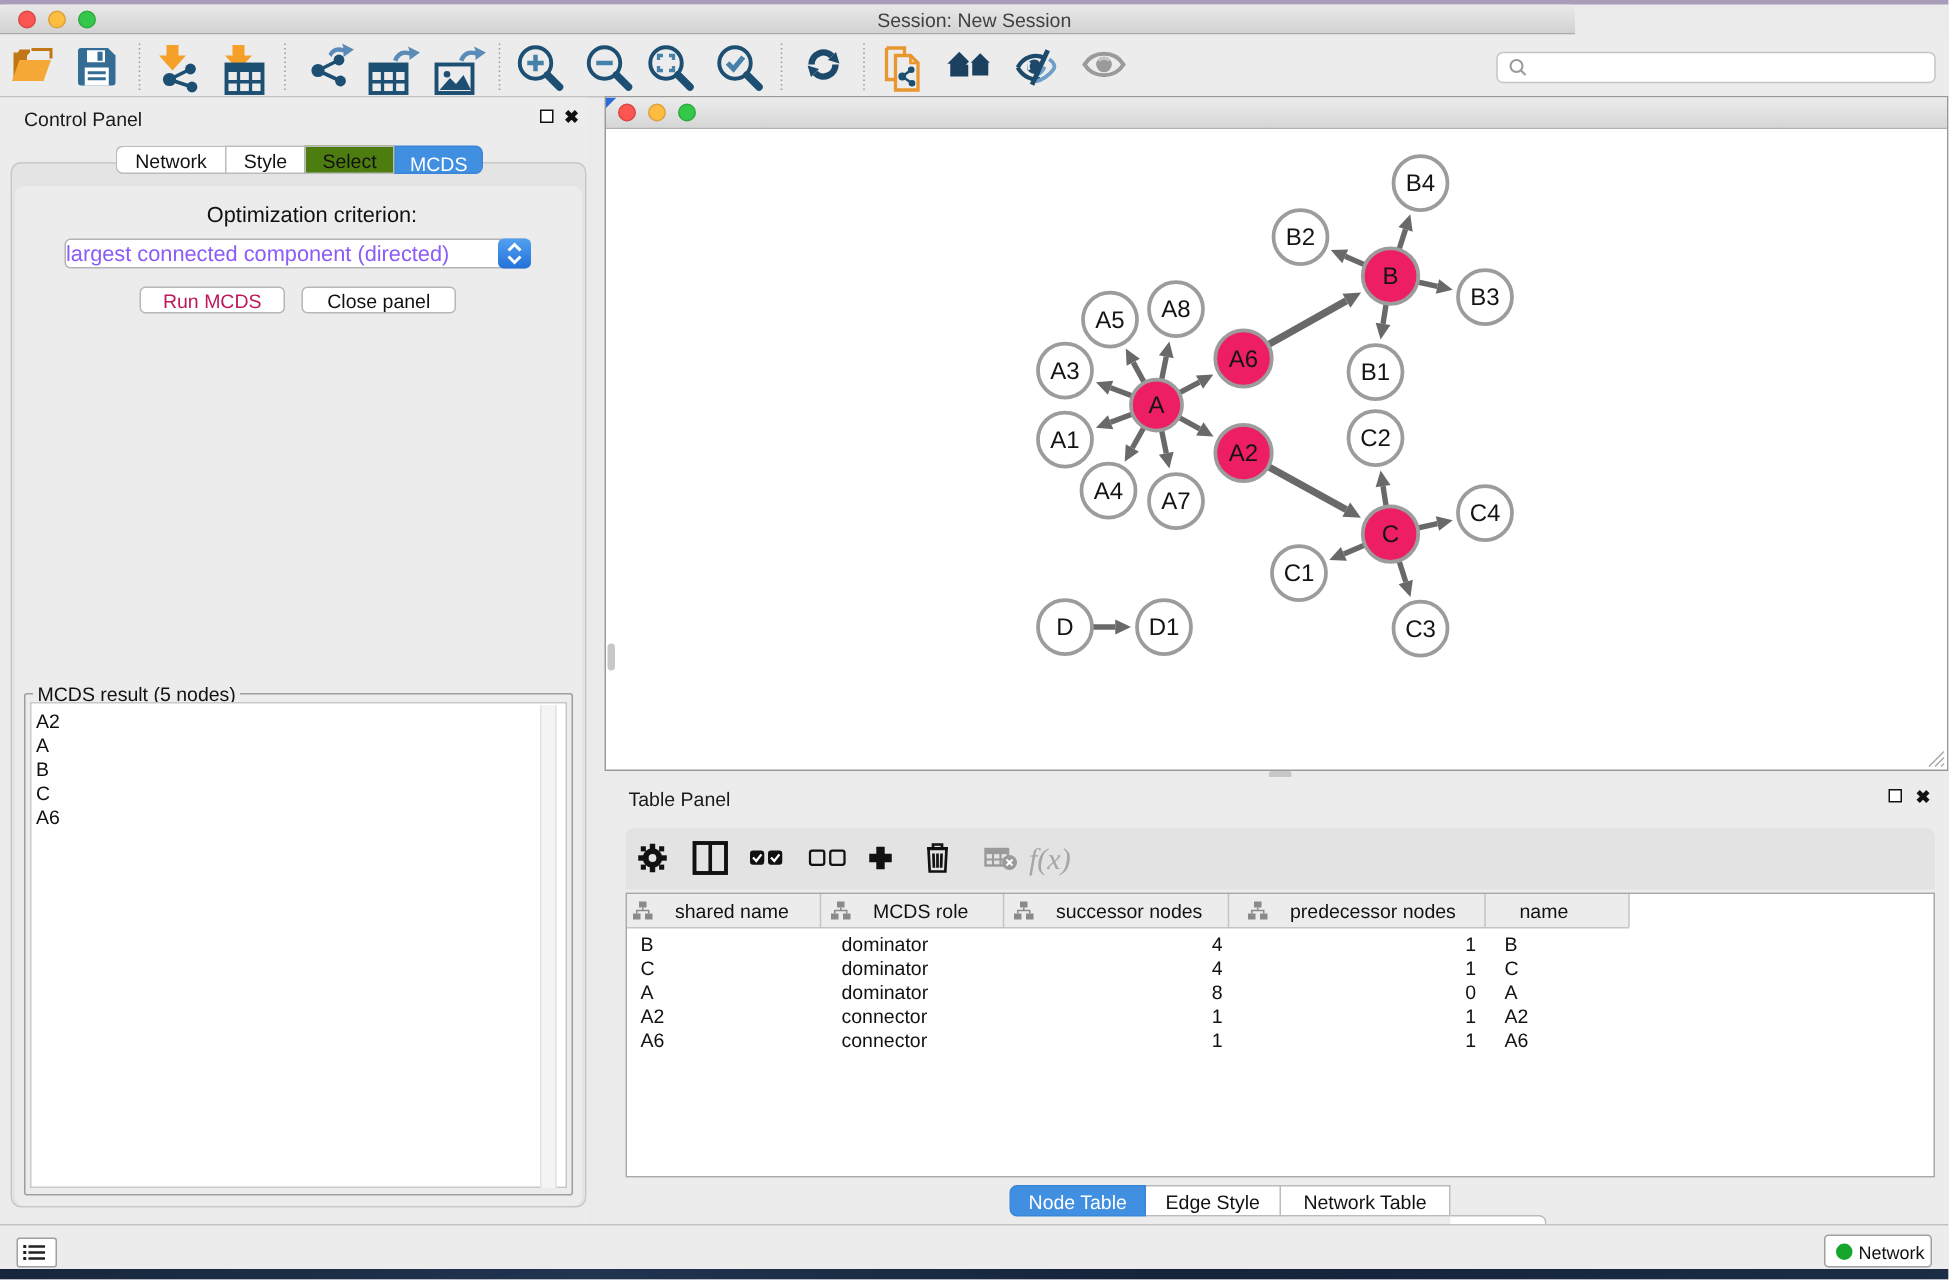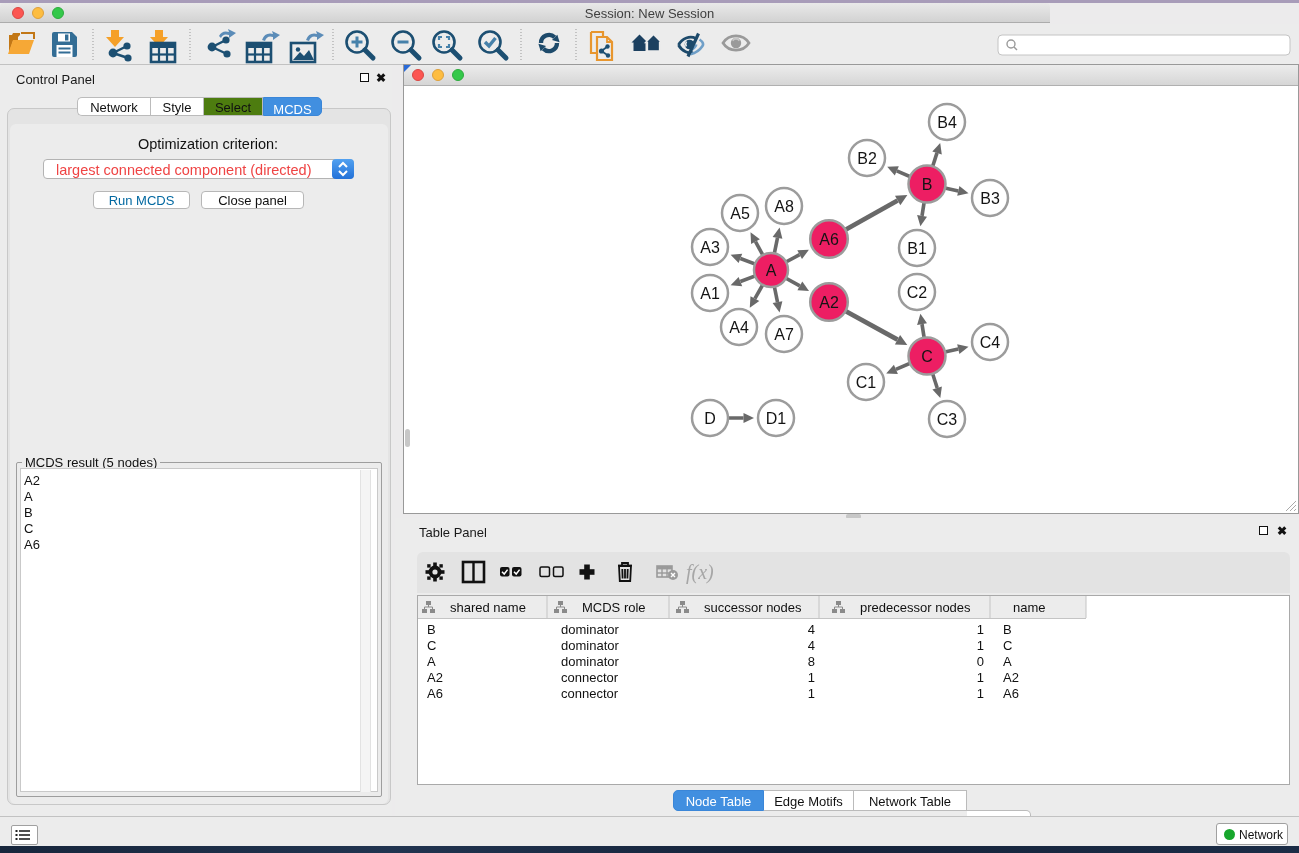--- a/index.html
+++ b/index.html
@@ -170,29 +170,29 @@
   <div class="abs" style="left:7px;top:43px;width:384px;height:697px;background:#e4e4e4;border:1px solid #c8c8c8;border-radius:7px;"></div>
   <div class="abs" style="left:10px;top:59px;width:378px;height:680px;background:#ececec;border-radius:6px;"></div>
   <div class="abs" style="left:77px;top:32px;height:19px;display:flex;font-size:13px;text-align:center;justify-content:center;">
     <div style="border:1px solid #bbb;border-right:none;border-radius:5px 0 0 5px;background:#fff;width:73px;padding-top:2px;color:#111;">Network</div>
     <div style="border:1px solid #bbb;border-right:none;background:#fff;width:53px;padding-top:2px;color:#111;">Style</div>
     <div style="border:1px solid #bbb;background:#4d7c0f;width:60px;padding-top:2px;color:#111;">Select</div>
     <div style="border:1px solid #3a86d8;border-radius:0 5px 5px 0;background:#418fe0;width:59px;padding-top:4px;color:#fff;">MCDS</div>
   </div>
   <div class="abs" style="left:0;top:71px;width:392px;text-align:center;font-size:14.5px;color:#111;margin-left:12px;">Optimization criterion:</div>
   <div class="abs" style="left:43px;top:94px;width:311px;height:20px;background:#fff;border:1px solid #b3b3b3;border-radius:4px;">
-    <div class="abs" style="left:12px;top:2px;font-size:14.5px;color:#ef4444;">largest connected component (directed)</div>
+    <div class="abs" style="left:0;top:2px;font-size:14.5px;color:#8b5cf6;">largest connected component (directed)</div>
     <div class="abs" style="right:-1px;top:-1px;width:22px;height:20px;border-radius:4px;background:linear-gradient(#52a1f0,#2271d8);">
       <svg width="22" height="20">
           <path d="M7 8 L11 4 L15 8" fill="none" stroke="#fff" stroke-width="2"></path>
           <path d="M7 12 L11 16 L15 12" fill="none" stroke="#fff" stroke-width="2"></path>
         </svg>
     </div>
   </div>
-  <div class="abs" style="left:93px;top:126px;width:97px;height:18px;background:#fff;border:1px solid #b7b7b7;border-radius:4px;text-align:center;font-size:13px;color:#0369a1;line-height:17px;">Run MCDS</div>
+  <div class="abs" style="left:93px;top:126px;width:97px;height:18px;background:#fff;border:1px solid #b7b7b7;border-radius:4px;text-align:center;font-size:13px;color:#be185d;line-height:17px;">Run MCDS</div>
   <div class="abs" style="left:201px;top:126px;width:103px;height:18px;background:#fff;border:1px solid #b7b7b7;border-radius:4px;text-align:center;font-size:13px;color:#111;line-height:17px;">Close panel</div>
   <div class="abs" style="left:16px;top:397px;width:366px;height:335px;border:1px solid #9e9e9e;border-radius:2px;"></div>
   <div class="abs" style="left:22px;top:390px;background:#ececec;padding:0 3px;font-size:13px;color:#111;">MCDS result (5 nodes)</div>
   <div class="abs" style="left:20px;top:403px;width:358px;height:324px;background:#fff;border:1px solid #c9c9c9;">
     <div style="padding:4px 0 0 3px;font-size:13px;color:#111;line-height:16px;">A2<br>A<br>B<br>C<br>A6</div>
     <div class="abs" style="right:6px;top:1px;width:11px;height:322px;background:#f4f4f4;border-left:1px solid #e2e2e2;border-right:1px solid #e2e2e2;"></div>
   </div>
 </div>
 
 <div class="abs" style="left:403px;top:64px;width:896px;height:450px;border:1px solid #999;background:#fff;">
@@ -420,21 +420,21 @@
 <text x="9" y="102">A6</text>
           <text x="143" y="102">connector</text>
           <text x="397" y="102" text-anchor="end">1</text>
           <text x="566" y="102" text-anchor="end">1</text>
           <text x="585" y="102">A6</text>
       </g>
     </svg>
   </div>
   <div class="abs" style="left:278px;top:272px;height:21px;display:flex;font-size:13px;text-align:center;">
     <div style="border:1px solid #3a86d8;border-radius:5px 0 0 5px;background:#418fe0;width:91px;padding-top:3px;color:#fff;">Node Table</div>
-    <div style="border:1px solid #bbb;border-left:none;background:#fff;width:90px;padding-top:3px;color:#111;">Edge Motifs</div>
+    <div style="border:1px solid #bbb;border-left:none;background:#fff;width:90px;padding-top:3px;color:#111;">Edge Style</div>
     <div style="border:1px solid #bbb;border-left:none;background:#fff;width:113px;padding-top:3px;color:#111;">Network Table</div>
     <div style="border:1px solid #bbb;border-left:none;border-radius:0 5px 5px 0;background:#fff;width:64px;padding-top:21px;color:#701a75;margin-top:20px;">Motifs</div>
   </div>
 </div>
 
 <div class="abs" style="left:0;top:816px;width:1299px;height:30px;background:#ececec;border-top:1px solid #c2c2c2;">
   <div class="abs" style="left:11px;top:8px;width:27px;height:20px;background:#fff;border:1px solid #a0a0a0;border-radius:2px;">
     <svg width="23" height="18">
         <g stroke="#222" stroke-width="1.6">
           <line x1="7" y1="5" x2="18" y2="5"></line>

